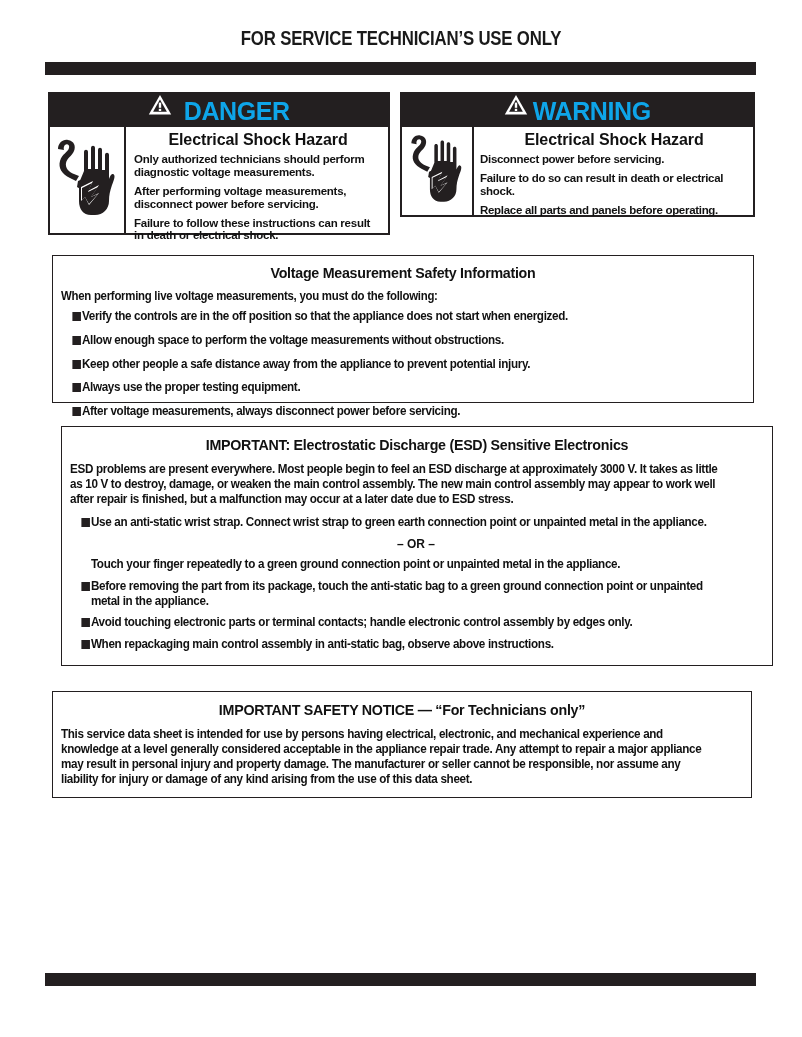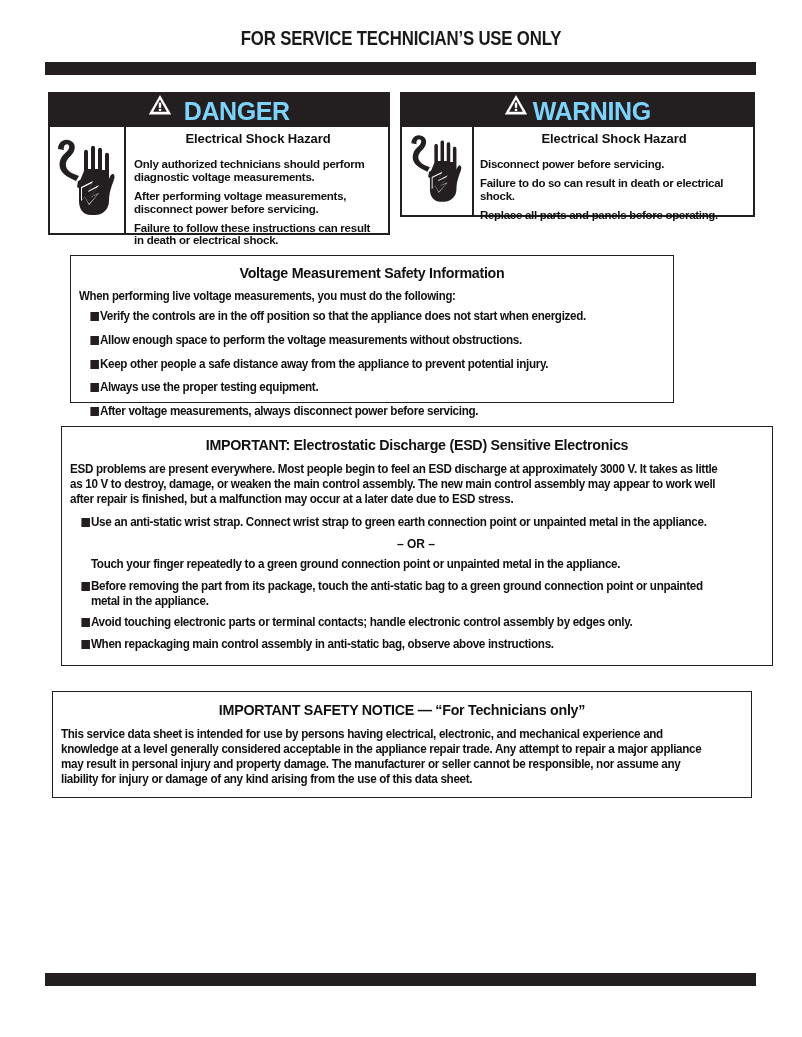--- a/index.html
+++ b/index.html
@@ -65,21 +65,21 @@
   }
   #warning-box {
     left: 400px;
     top: 92px;
     width: 355px;
     height: 125px;
   }
 
   .signal-header {
     background: #231f20;
-    color: #7dd3fc;
+    color: #0ea5e9;
     text-align: center;
     box-sizing: border-box;
   }
   #danger-box .signal-header { height: 33px; line-height: 33px; }
   #warning-box .signal-header { height: 33px; line-height: 33px; }
 
   .signal-word {
     display: inline-block;
     font-size: 25px;
     font-weight: bold;
@@ -114,43 +114,43 @@
   }
   .text-cell {
     flex: 1 1 auto;
     padding: 4px 6px 3px 8px;
     box-sizing: border-box;
   }
   #warning-box .text-cell { padding: 4px 5px 3px 6px; }
 
   .hazard-title {
     text-align: center;
-    font-size: 13px;
-    font-weight: bold;
-    margin-bottom: 12px;
+    font-size: 16px;
+    font-weight: bold;
+    margin-bottom: 4px;
     letter-spacing: -0.1px;
   }
   .hazard-line {
     font-size: 11.5px;
     font-weight: bold;
     line-height: 1.12;
     margin-bottom: 6px;
     letter-spacing: -0.25px;
   }
   .hazard-line:last-child { margin-bottom: 0; }
   #warning-box .hazard-line { letter-spacing: -0.3px; }
 
   
   .section {
     position: absolute;
     border: 1.5px solid #231f20;
     background: #ffffff;
     box-sizing: border-box;
   }
-  #sec-voltage { left: 70px; top: 255px; width: 604px; height: 148px; }
+  #sec-voltage { left: 52px; top: 255px; width: 702px; height: 148px; }
   #sec-esd     { left: 61px; top: 426px; width: 712px; height: 240px; }
   #sec-notice  { left: 52px; top: 691px; width: 700px; height: 107px; }
 
   .sec-title {
     text-align: center;
     font-size: 15.5px;
     font-weight: bold;
     letter-spacing: -0.3px;
     transform: scaleX(0.92);
     transform-origin: center center;

